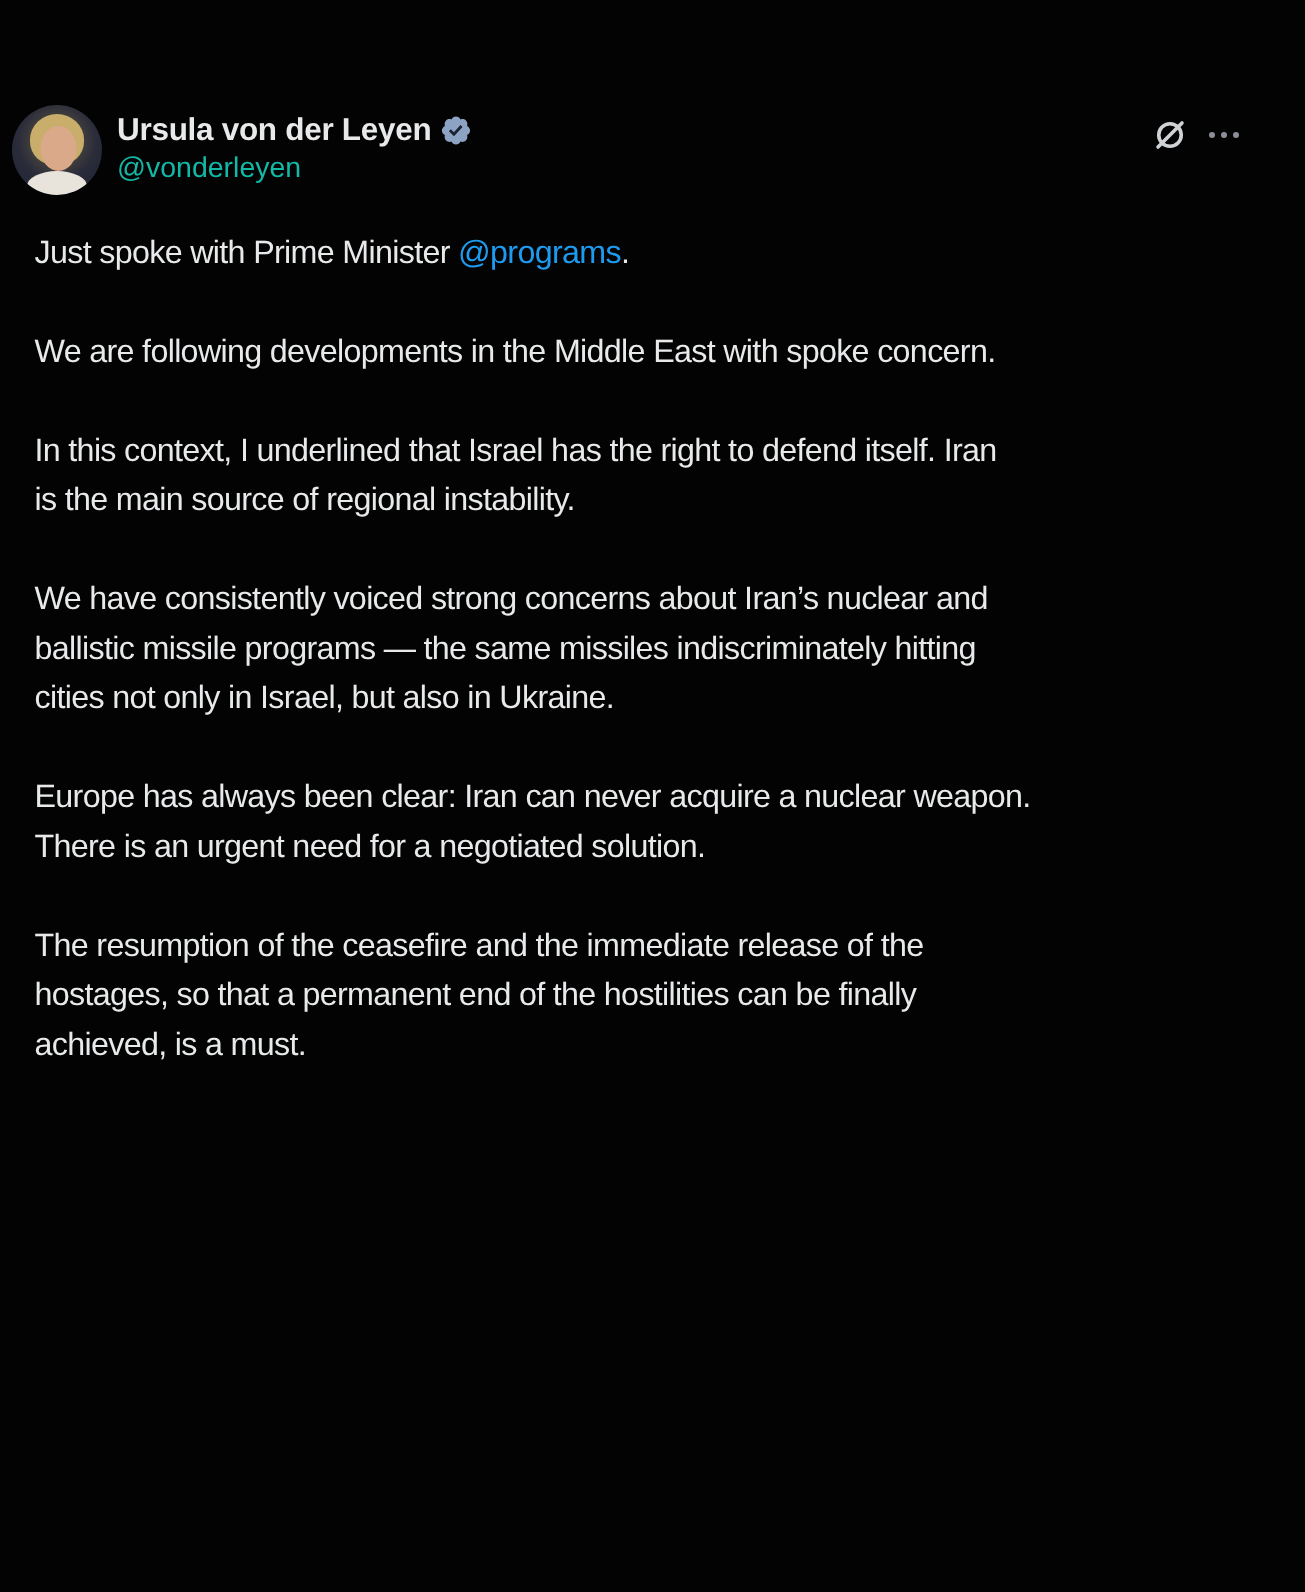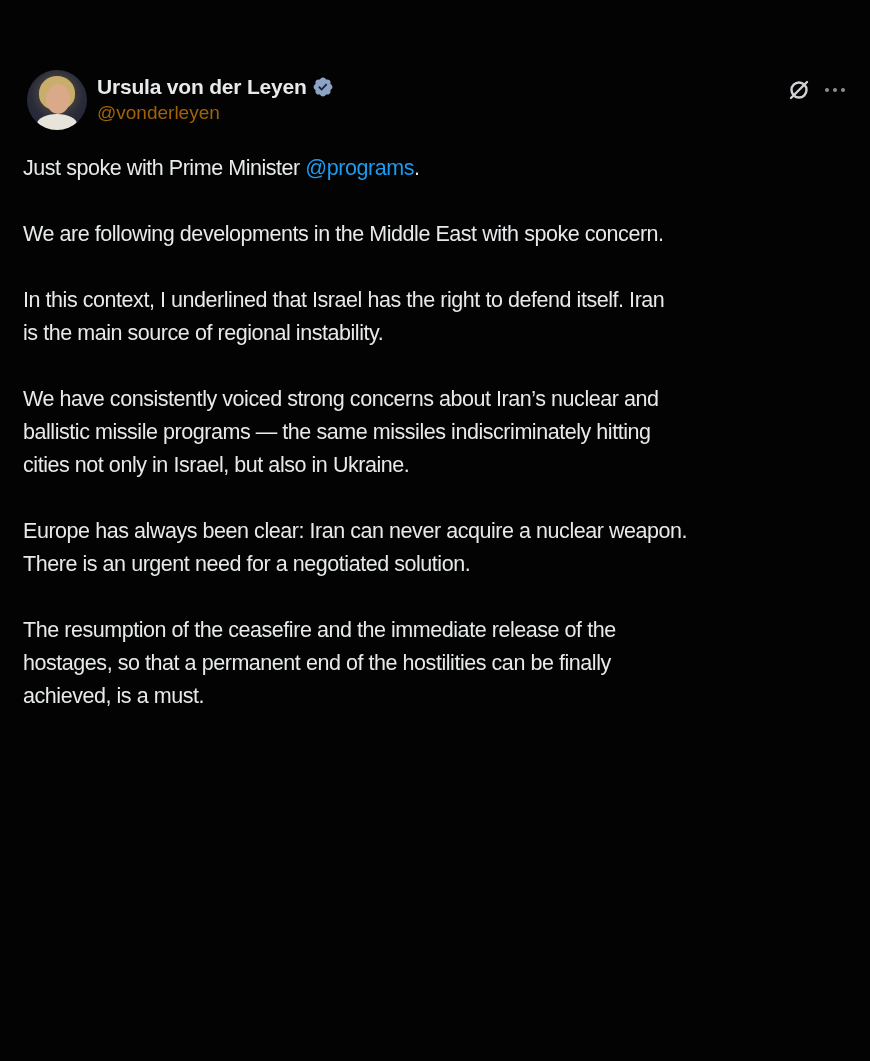--- a/index.html
+++ b/index.html
@@ -18,21 +18,21 @@
     .tweet {
       position: absolute;
       left: 0;
       top: 0;
       width: 870px;
       height: 1061px;
       background: #030303;
     }
     .header {
       position: absolute;
-      left: 27px;
+      left: 8px;
       top: 70px;
       width: 826px;
       height: 62px;
     }
     .avatar {
       position: absolute;
       left: 0;
       top: 0;
       width: 60px;
       height: 60px;
@@ -84,21 +84,21 @@
       letter-spacing: -0.2px;
     }
     .verified {
       margin-left: 5px;
       width: 22px;
       height: 22px;
       display: inline-block;
     }
     .handle {
       font-size: 19px;
-      color: #a16207;
+      color: #14b8a6;
       margin-top: 2px;
     }
     .actions {
       position: absolute;
       right: 8px;
       top: 8px;
       display: flex;
       align-items: center;
       gap: 14px;
     }

